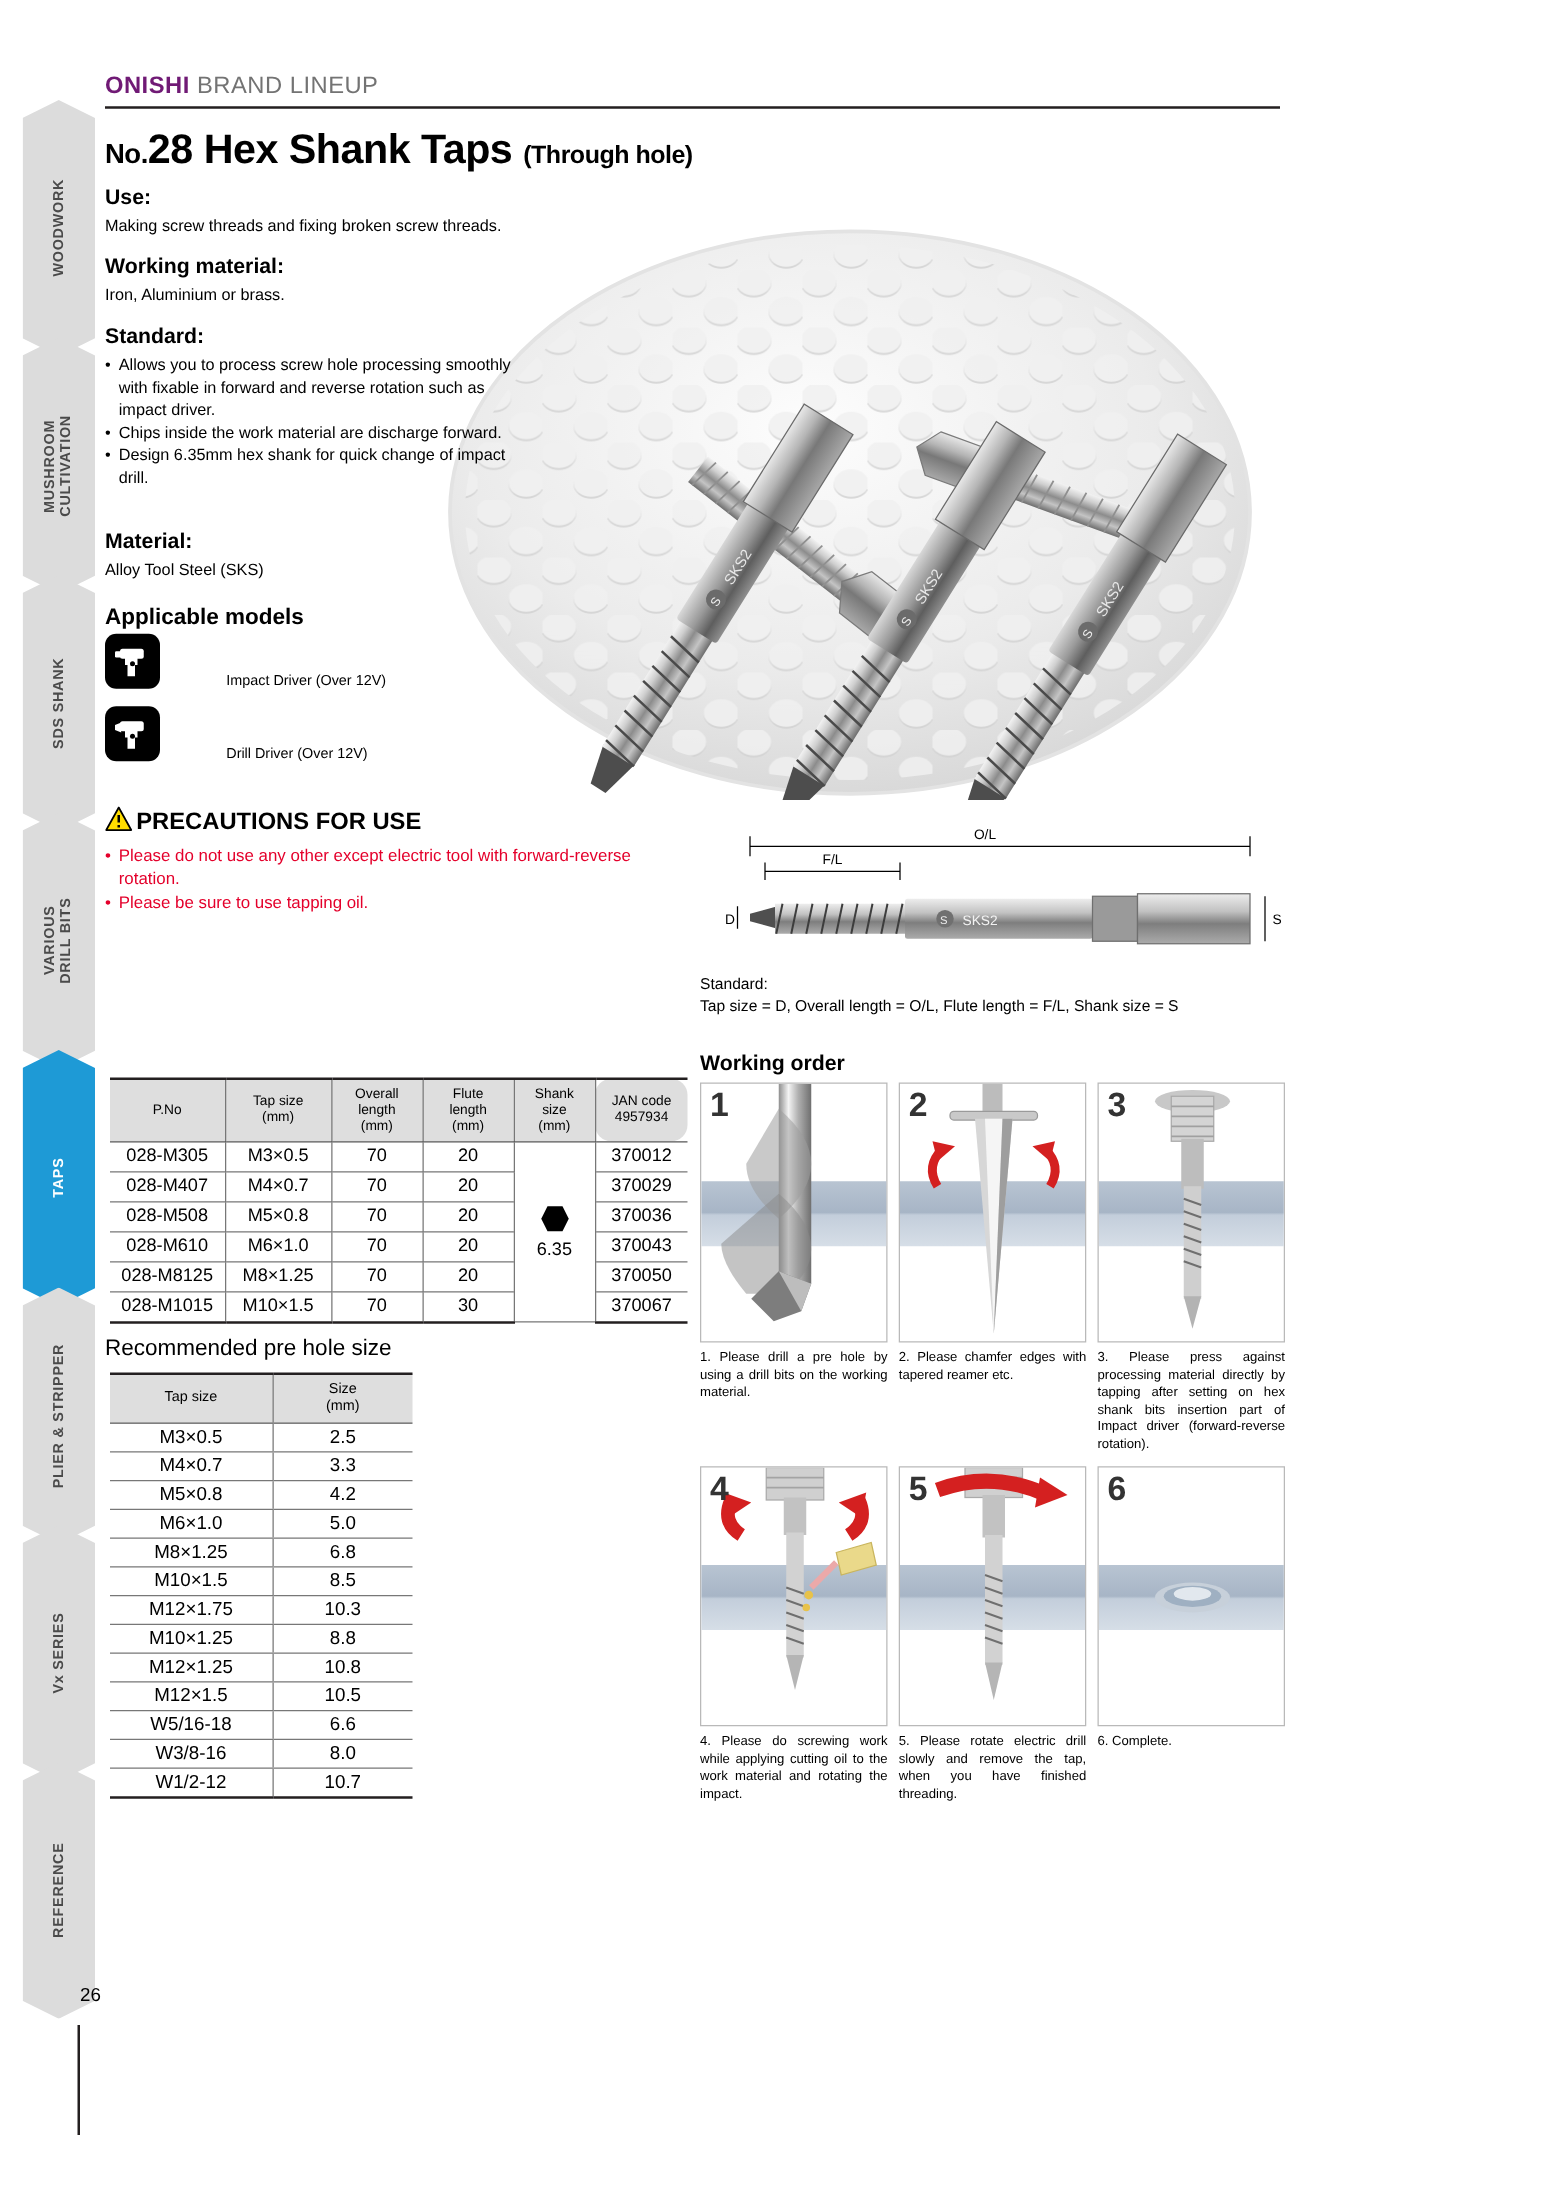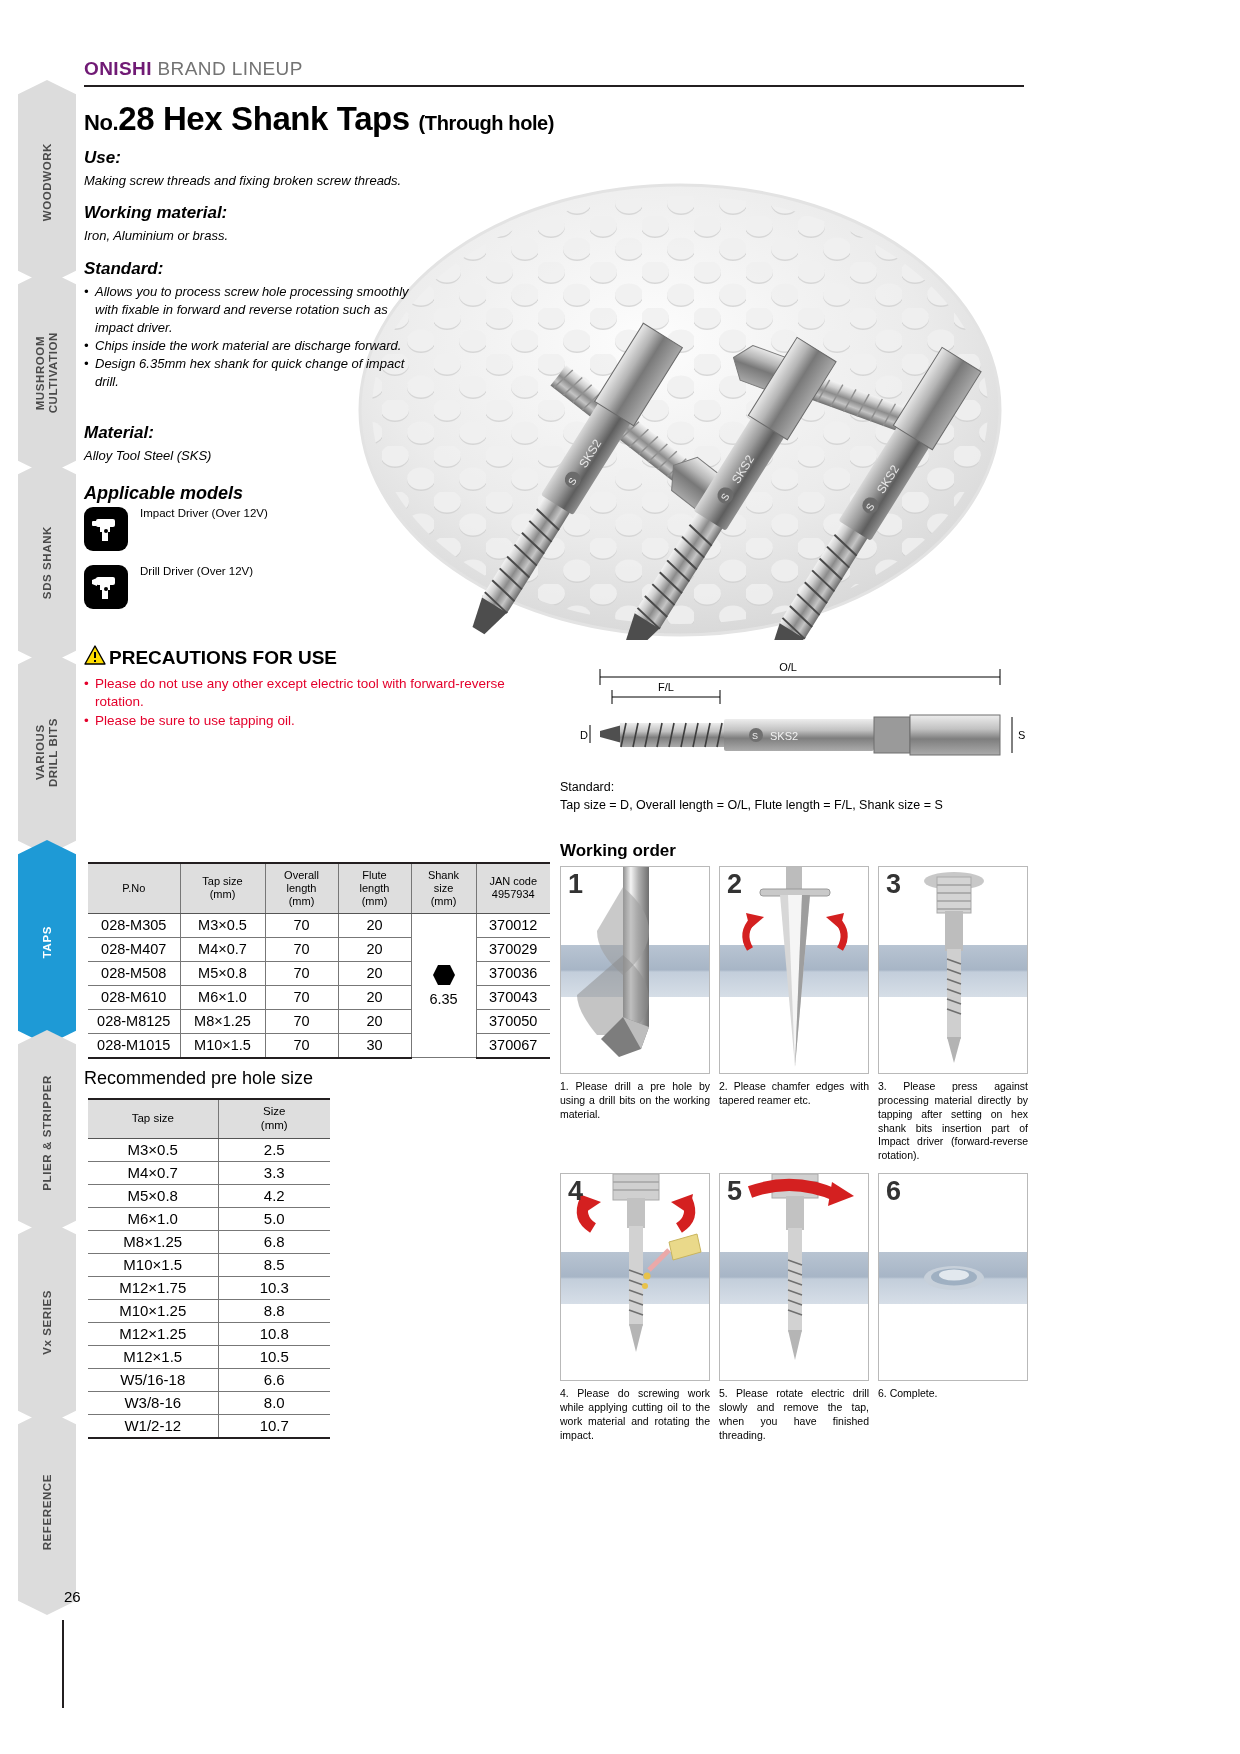--- a/index.html
+++ b/index.html
@@ -38,30 +38,30 @@
   .brandline { position: absolute; left: 84px; top: 58px; font-size: 19px; font-weight: bold; letter-spacing: 0.4px; }
   .brandline .b1 { color: #701a75; }
   .brandline .b2 { color: #737373; font-weight: normal; }
   .hrule { position: absolute; left: 84px; top: 85px; width: 940px; height: 2px; background: #231f20; }
 
   .title { position: absolute; left: 84px; top: 100px; font-size: 33px; font-weight: bold; letter-spacing: -0.4px; white-space: nowrap; }
   .title .no { font-size: 22px; }
   .title .sub { font-size: 20px; font-weight: bold; }
 
   
-  .lcol { position: absolute; left: 84px; width: 330px; font-style: italic; }
+  .lcol { position: absolute; left: 84px; width: 330px; }
   .h2 { font-size: 17px; font-weight: bold; margin-bottom: 4px; }
   .body { font-size: 13px; line-height: 1.35; }
   ul.feat { list-style: none; }
   ul.feat li { font-size: 13px; line-height: 1.38; padding-left: 11px; position: relative; }
   ul.feat li::before { content: "\2022"; position: absolute; left: 0; }
 
   
   .models { position: absolute; left: 84px; top: 507px; }
-  .model-row { display: flex; align-items: flex-start; margin-bottom: 14px; }
+  .model-row { display: flex; align-items: flex-end; margin-bottom: 14px; gap: 41px; }
   .model-icon {
     width: 44px; height: 44px; background: #000; border-radius: 9px;
     display: flex; align-items: center; justify-content: center; margin-right: 12px;
   }
   .model-label { font-size: 11.5px; }
 
   
   .prec { position: absolute; left: 84px; top: 645px; width: 450px; }
   .prec-head { display: flex; align-items: center; font-size: 19px; font-weight: bold; margin-bottom: 5px; }
   .warn-tri { margin-right: 3px; }
@@ -83,21 +83,21 @@
     border-left: 1px solid #777; border-right: 1px solid #777;
     text-align: center; padding: 3px 2px;
   }
   .spec-table thead th {
     background: #dedede; border-top: 2px solid #231f20; border-bottom: 1.5px solid #555;
     font-size: 11px; font-weight: normal; line-height: 1.18; padding: 5px 2px;
   }
   .spec-table tbody td { border-bottom: 1px solid #777; font-size: 14.5px; padding: 3.5px 2px; }
   .spec-table tbody tr:last-child td { border-bottom: 2px solid #231f20; }
   .spec-table th:first-child, .spec-table td:first-child { border-left: none; }
-  .spec-table th:last-child, .spec-table td:last-child { border-right: none; }
+  .spec-table th:last-child, .spec-table td:last-child { border-right: none; border-radius: 13px; }
   .shank-cell { vertical-align: middle; }
   .hexmark { display: block; margin: 0 auto 2px; }
 
   .prehole-title { position: absolute; left: 84px; top: 1068px; font-size: 18px; font-weight: normal; }
   .prehole-table { position: absolute; left: 88px; top: 1098px; width: 242px; font-size: 14.5px; }
   .prehole-table th {
     background: #dedede; border-top: 2px solid #231f20; border-bottom: 1.5px solid #555;
     font-size: 11.5px; font-weight: normal; line-height: 1.2; padding: 5px 2px; text-align: center;
   }
   .prehole-table td { border-bottom: 1px solid #777; text-align: center; padding: 2.5px 2px; font-size: 15px; }

